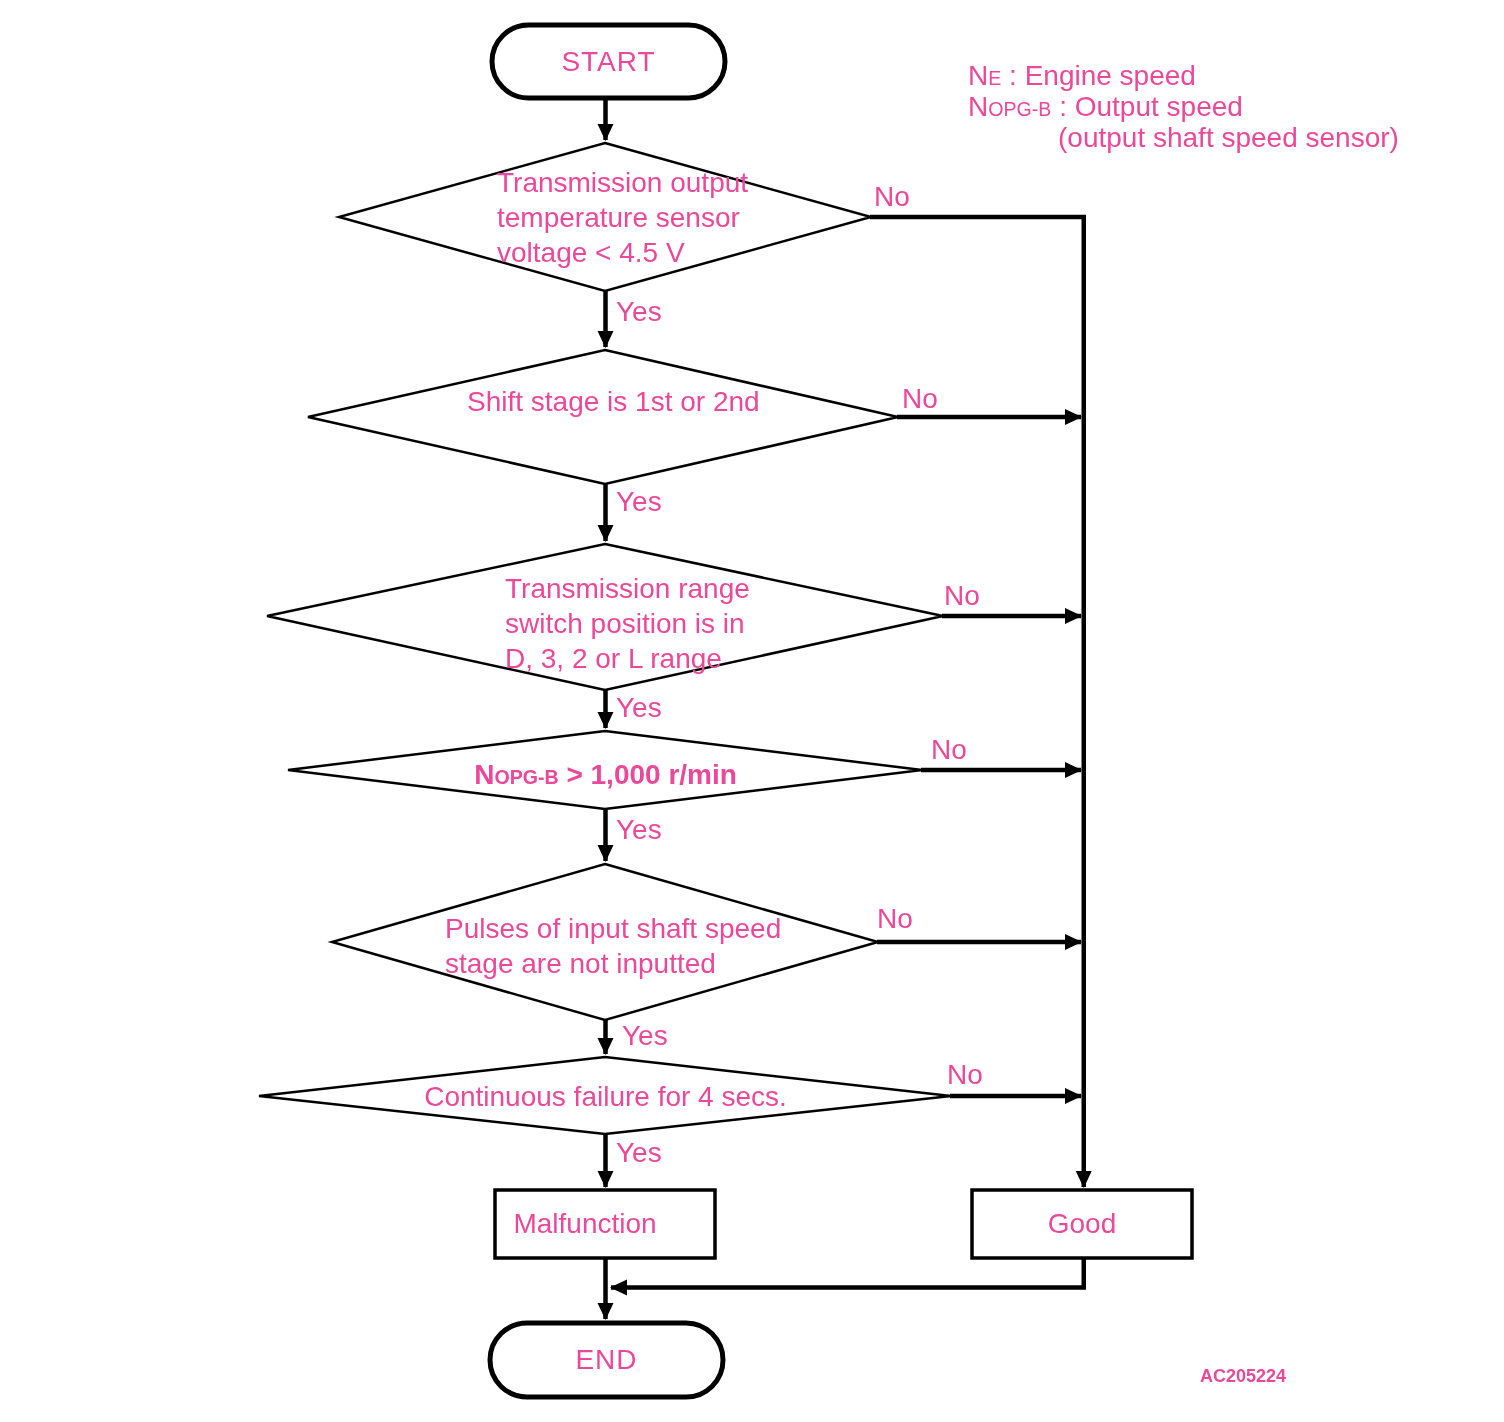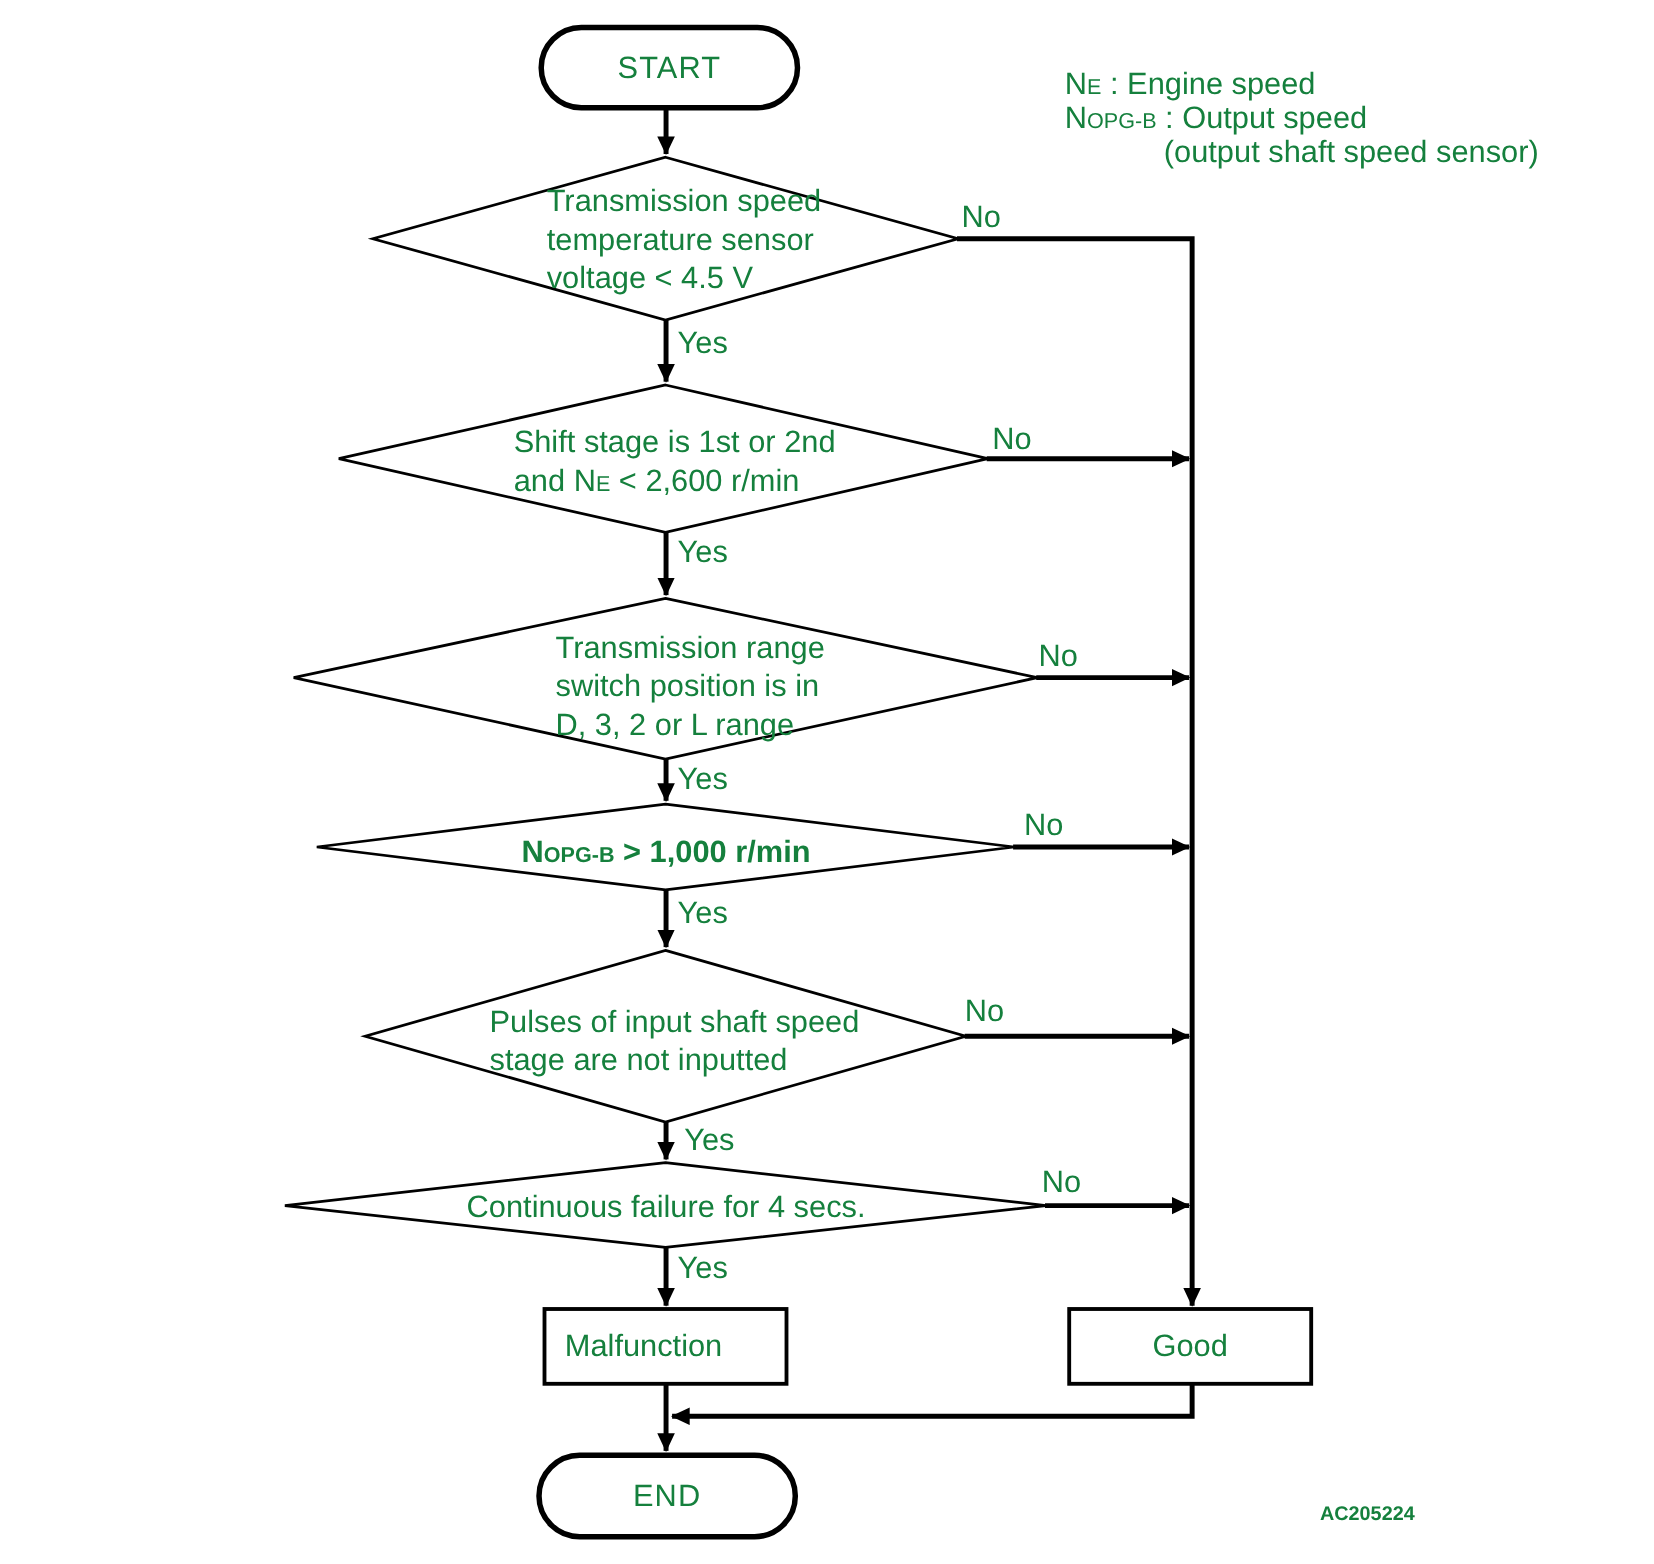--- a/index.html
+++ b/index.html
@@ -5,21 +5,21 @@
   html,body { margin:0; padding:0; background:#ffffff; }
   .canvas {
     position:relative;
     width:1504px; height:1422px;
     background:#ffffff;
     font-family:"Liberation Sans", sans-serif;
     color:#000000;
     overflow:hidden;
   }
   svg.layer { position:absolute; left:0; top:0; }
-  .t { position:absolute; white-space:nowrap; color:#15803d; }
+  .t { position:absolute; white-space:nowrap; color:#ec4899; }
   .dtext { font-size:28px; line-height:35px; }
   .dline { white-space:nowrap; }
   .ctr { text-align:center; }
   .yn { font-size:28px; line-height:35px; }
   .node-label { text-align:center; font-size:28px; }
   .pill-label { letter-spacing:1px; }
   .legend-line { font-size:28px; line-height:30px; }
   .sx { font-size:0.7em; }
   .figcode { font-size:18px; font-weight:bold; }
 </style>
@@ -73,28 +73,27 @@
 
   <div class="t legend-line" style="left:968px; top:61px;">
     <span>N</span><span class="sx">E</span><span> : Engine speed</span>
   </div>
   <div class="t legend-line" style="left:968px; top:92px;">
     <span>N</span><span class="sx">OPG-B</span><span> : Output speed</span>
   </div>
   <div class="t legend-line" style="left:1058px; top:123px;">(output shaft speed sensor)</div>
 
   <div class="t dtext" style="left:497px; top:165px;">
-    <div class="dline">Transmission speed</div>
+    <div class="dline">Transmission output</div>
     <div class="dline">temperature sensor</div>
     <div class="dline">voltage &lt; 4.5 V</div>
   </div>
 
   <div class="t dtext" style="left:467px; top:384px;">
     <div class="dline">Shift stage is 1st or 2nd</div>
-    <div class="dline"><span>and N</span><span class="sx">E</span><span> &lt; 2,600 r/min</span></div>
   </div>
 
   <div class="t dtext" style="left:487px; top:571px;margin-left:18px;">
     <div class="dline">Transmission range</div>
     <div class="dline">switch position is in</div>
     <div class="dline">D, 3, 2 or L range</div>
   </div>
 
   <div class="t dtext ctr" style="left:355px; top:757px; width:501px;font-weight:bold;">
     <span>N</span><span class="sx">OPG-B</span><span> &gt; 1,000 r/min</span>

